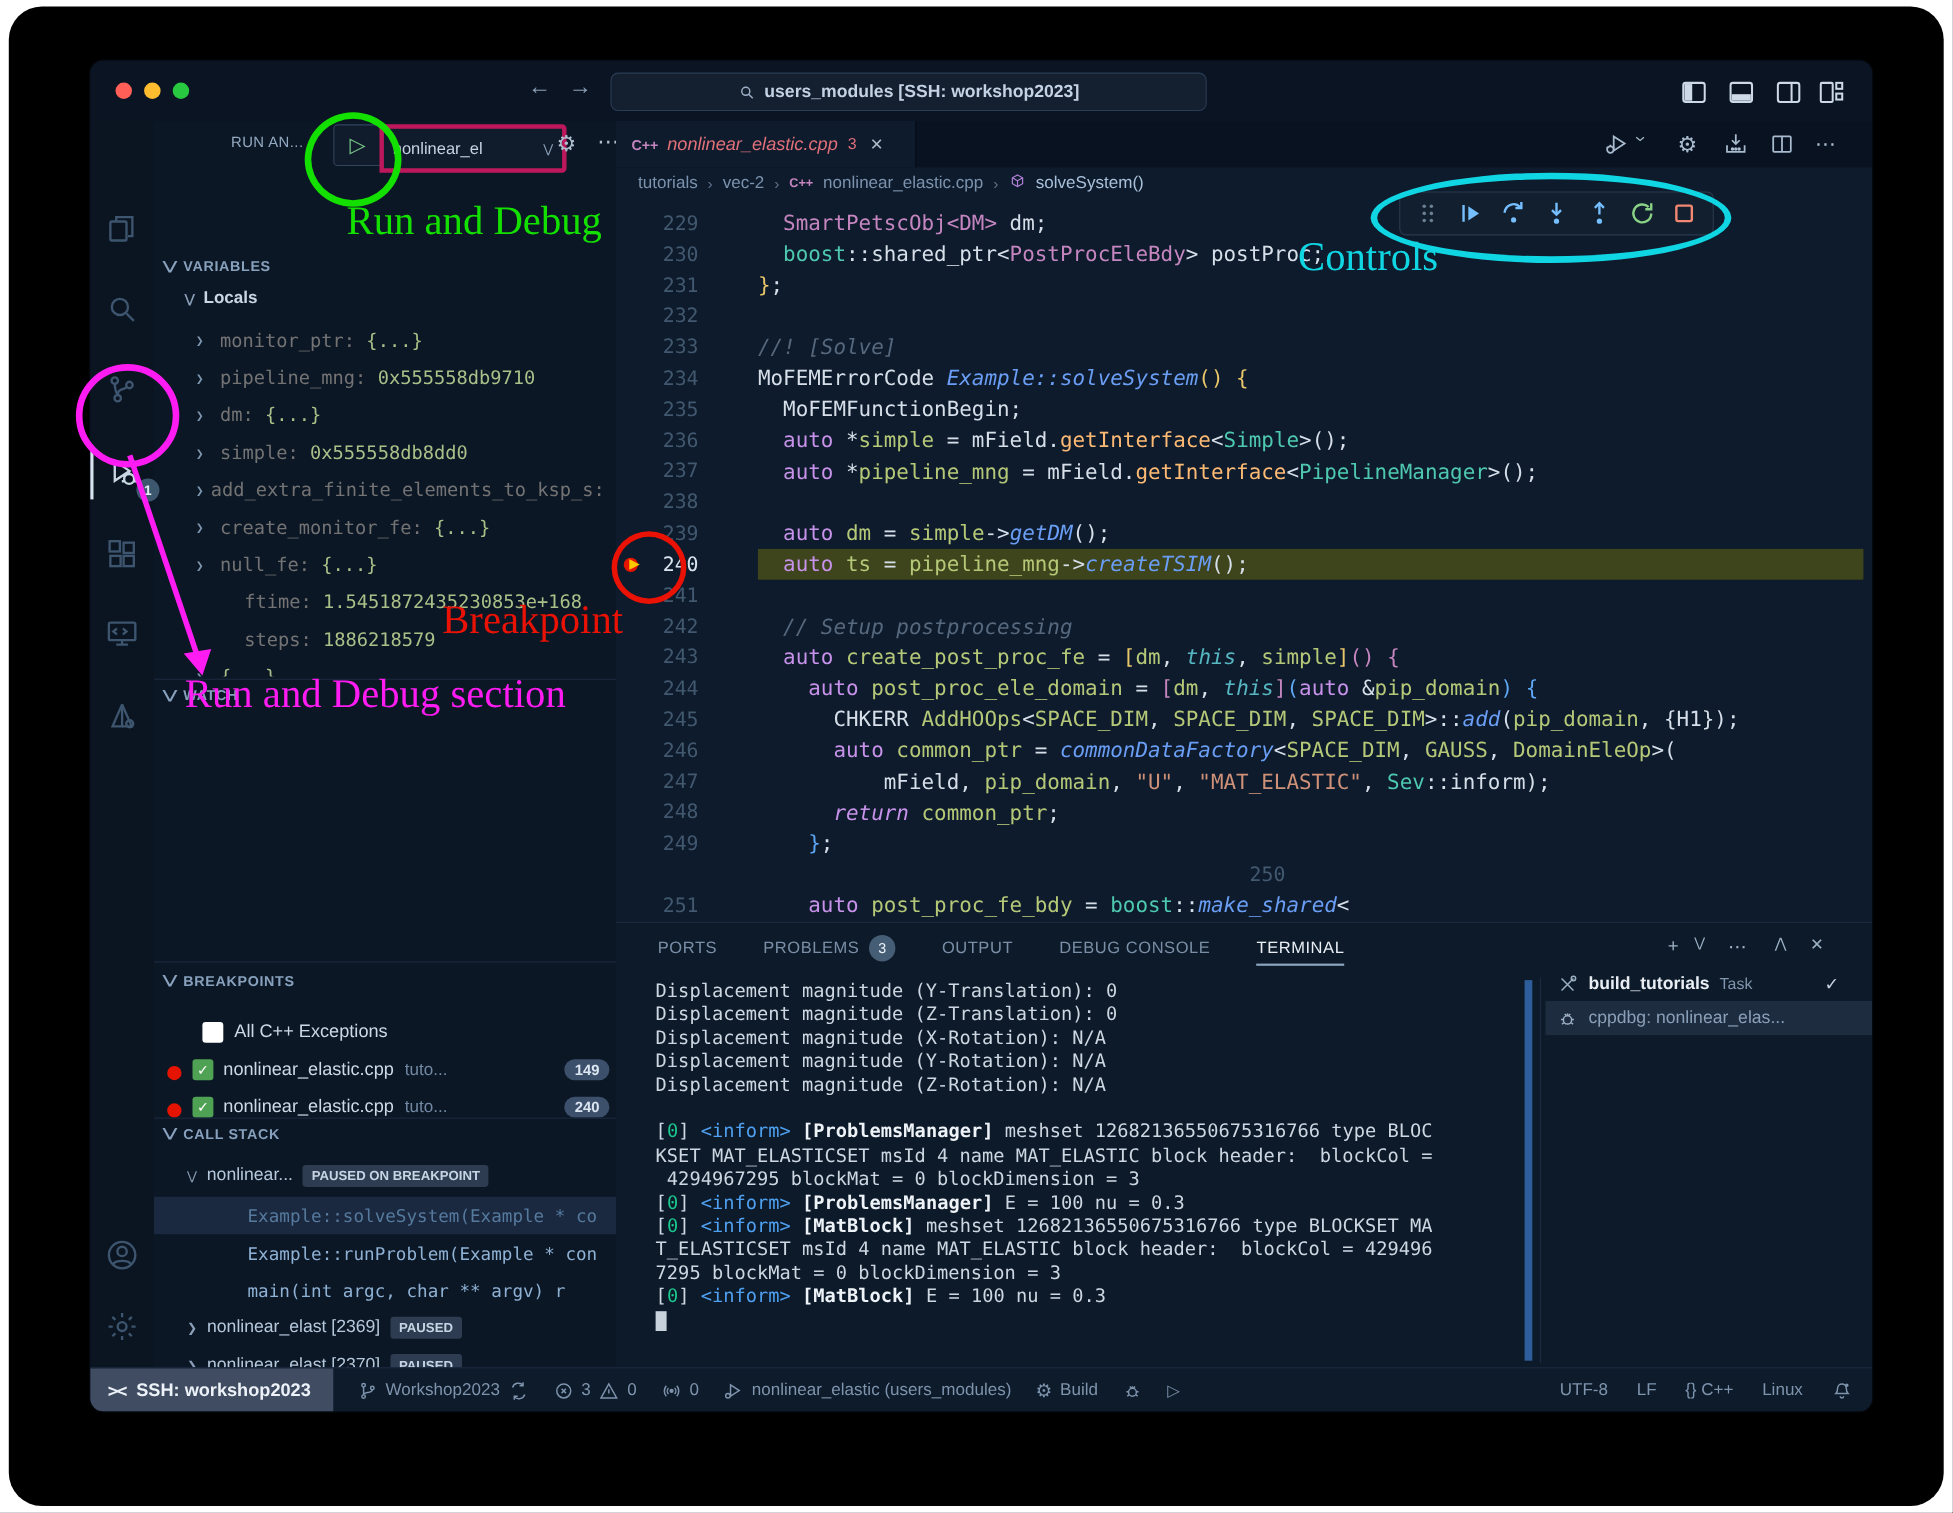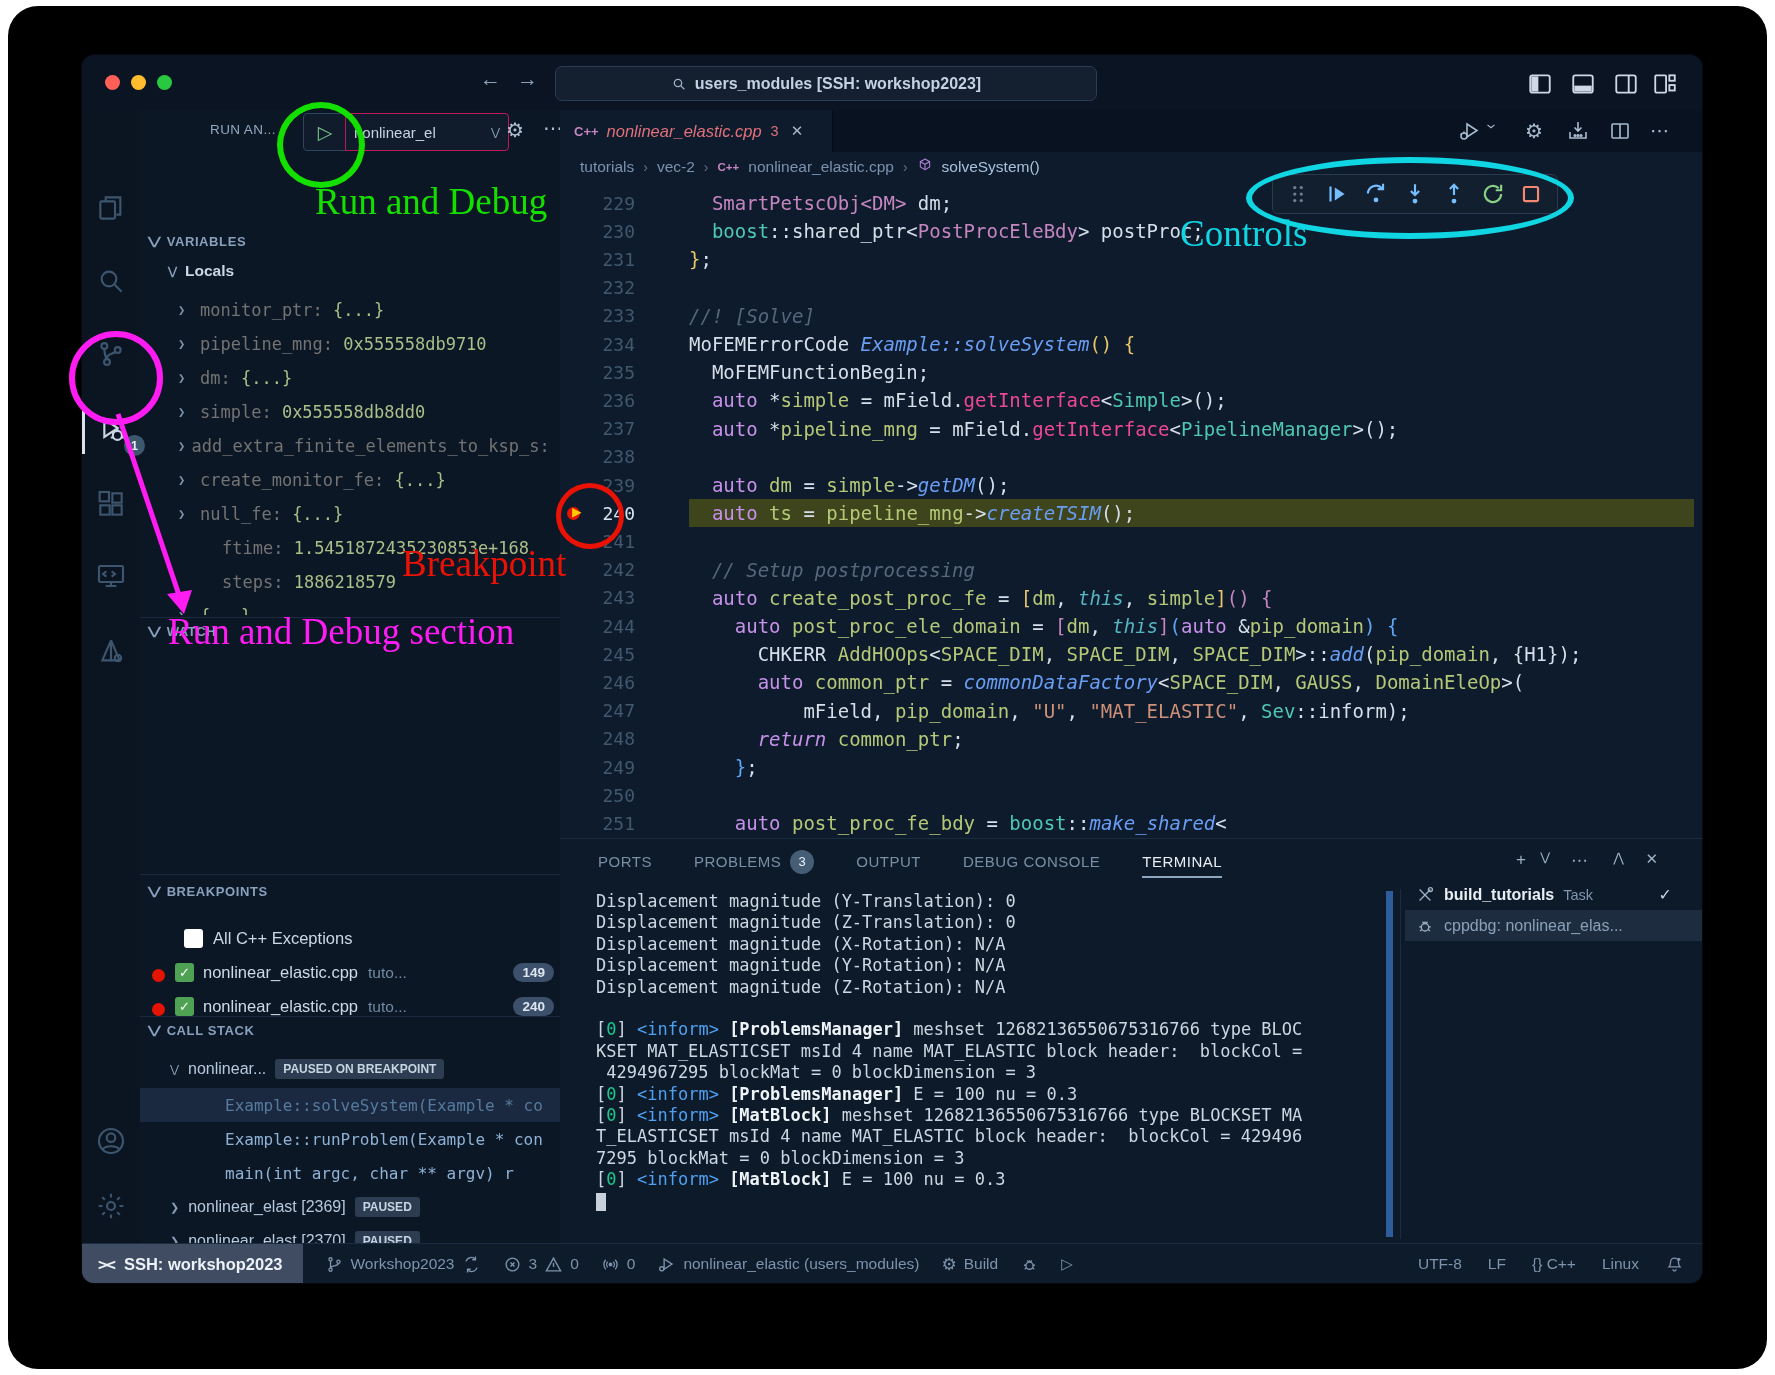--- a/index.html
+++ b/index.html
@@ -24,21 +24,21 @@
   #ab-badge{position:absolute;left:42px;top:325px;width:21px;height:21px;border-radius:50%;
       background:#3d576f;color:#e6eef6;font-size:12.5px;font-weight:bold;display:flex;
       align-items:center;justify-content:center;z-index:3;}
   
   #sidebar{position:absolute;left:58px;top:55px;width:420px;height:1133px;background:#0c1726;
       border-right:1px solid #1c2c40;}
   #sb-title{position:absolute;left:70px;top:12px;font-size:13.5px;letter-spacing:.4px;color:#93a9c1;}
   #sb-playbox{position:absolute;left:163px;top:3px;width:42px;height:36px;border:1px solid #32435c;
       border-radius:4px 0 0 4px;display:flex;align-items:center;justify-content:center;
       color:#79c789;font-size:19px;background:#101c2c;}
-  #sb-config{position:absolute;left:205px;top:3px;width:146px;height:36px;border:1px solid #be185d;
+  #sb-config{position:absolute;left:205px;top:3px;width:146px;height:36px;border:4px solid #be185d;
       border-radius:0 4px 4px 0;display:flex;align-items:center;padding:0 8px;gap:8px;
       color:#c7d3e2;font-size:15px;background:#101c2c;justify-content:space-between;}
   #sb-gear{position:absolute;left:366px;top:8px;font-size:20px;color:#aebfd0;}
   #sb-dots{position:absolute;left:403px;top:6px;font-size:20px;color:#aebfd0;letter-spacing:1px;}
   .sec-head{position:absolute;left:10px;font-size:13px;font-weight:bold;letter-spacing:.6px;
       color:#87a0bc;display:flex;gap:7px;align-items:center;}
   .sec-arrow{font-size:11px;transform:scaleX(1.4);display:inline-block;}
   .divider{position:absolute;left:0;width:420px;height:1px;background:#1b2a3e;}
   #var-rows{position:absolute;left:0;top:183px;width:420px;height:322px;overflow:hidden;}
   .var-row{position:relative;height:34px;display:flex;align-items:center;
@@ -78,21 +78,21 @@
   #code-rows{position:absolute;left:0;top:72px;width:1142px;height:656px;overflow:hidden;}
   .code-row{position:absolute;left:0;width:1142px;height:28px;display:flex;align-items:center;
       font-family:"DejaVu Sans Mono",monospace;font-size:19px;}
   .gut{width:75px;flex:none;display:flex;align-items:center;height:28px;}
   .gut-ico{width:34px;height:28px;position:relative;flex:none;}
   .gut-num{flex:1;text-align:right;color:#41586f;font-size:18px;}
   .code-row.hl .gut-num{color:#d9e4ef;}
   .ct{margin-left:54px;white-space:pre;flex:1;height:28px;display:flex;align-items:center;}
   .code-row.hl .ct{background:#3e441b;margin-right:8px;}
   .tk-p{color:#d6dfe9}.tk-k{color:#c792ea}.tk-kwi{color:#c792ea;font-style:italic}
-  .tk-v{color:#b5c878}.tk-t{color:#4ec9b0}.tk-vi{color:#c586c0}.tk-m{color:#ec4899}
+  .tk-v{color:#b5c878}.tk-t{color:#4ec9b0}.tk-vi{color:#c586c0}.tk-m{color:#fdba74}
   .tk-f{color:#6a9ef5;font-style:italic}.tk-c{color:#56687e;font-style:italic}
   .tk-s{color:#ce9178}.tk-yb{color:#e8c66a}.tk-bb{color:#5fa8f5}.tk-vb{color:#c586c0}
   .tk-th{color:#56b6c2;font-style:italic}
   .bpcur-dot{position:absolute;left:7px;top:8px;width:13px;height:13px;border-radius:50%;background:#e51400;}
   .bpcur-arrow{position:absolute;left:12px;top:3px;color:#ffc800;font-size:16px;}
   #dbg-toolbar{position:absolute;left:712px;top:64px;width:272px;height:38px;background:#121f2e;
       border:1px solid #2a3a4e;border-radius:6px;display:flex;align-items:center;justify-content:space-around;
       padding:0 6px;z-index:5;}
   .dt-btn{width:26px;height:26px;}
   
@@ -583,21 +583,21 @@
             </div>
             <div class="ct"><span class="tk-p">      </span><span class="tk-kwi">return</span><span class="tk-p"> </span><span class="tk-v">common_ptr</span><span class="tk-p">;</span></div>
           </div>
           <div class="code-row" style="top: 571px;">
             <div class="gut">
               <div class="gut-ico"></div>
               <div class="gut-num">249</div>
             </div>
             <div class="ct"><span class="tk-p">    </span><span class="tk-bb">}</span><span class="tk-p">;</span></div>
           </div>
-          <div class="code-row" style="top: 599.2px;">
+          <div class="code-row" style="top: 599.2px; flex-direction: column;">
             <div class="gut">
               <div class="gut-ico"></div>
               <div class="gut-num">250</div>
             </div>
             <div class="ct"></div>
           </div>
           <div class="code-row" style="top: 627.4px;">
             <div class="gut">
               <div class="gut-ico"></div>
               <div class="gut-num">251</div>

